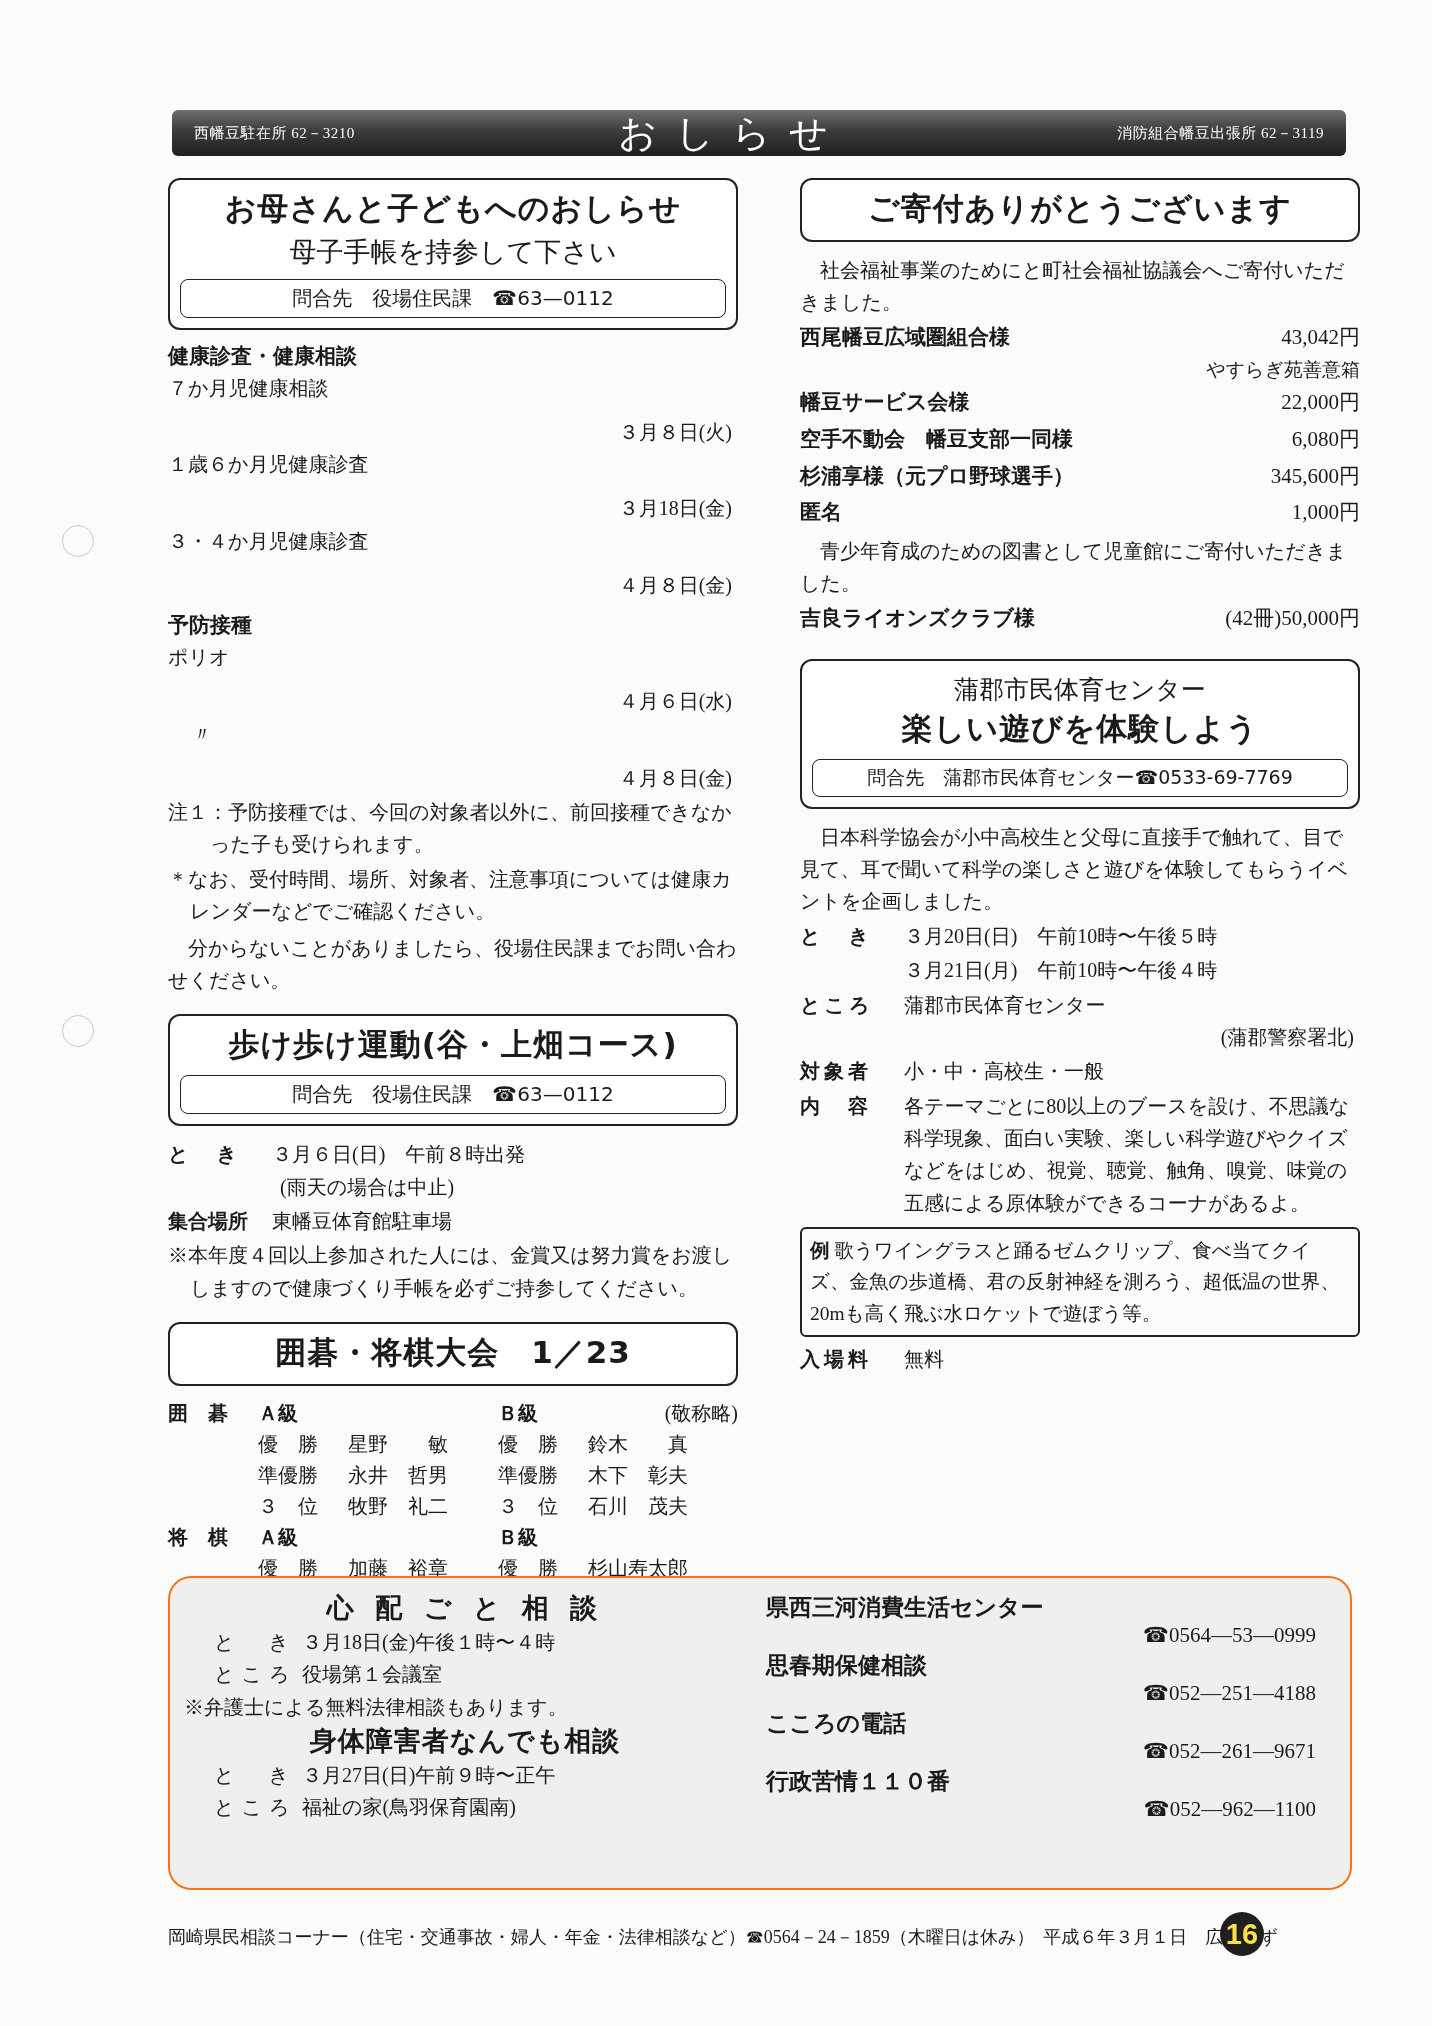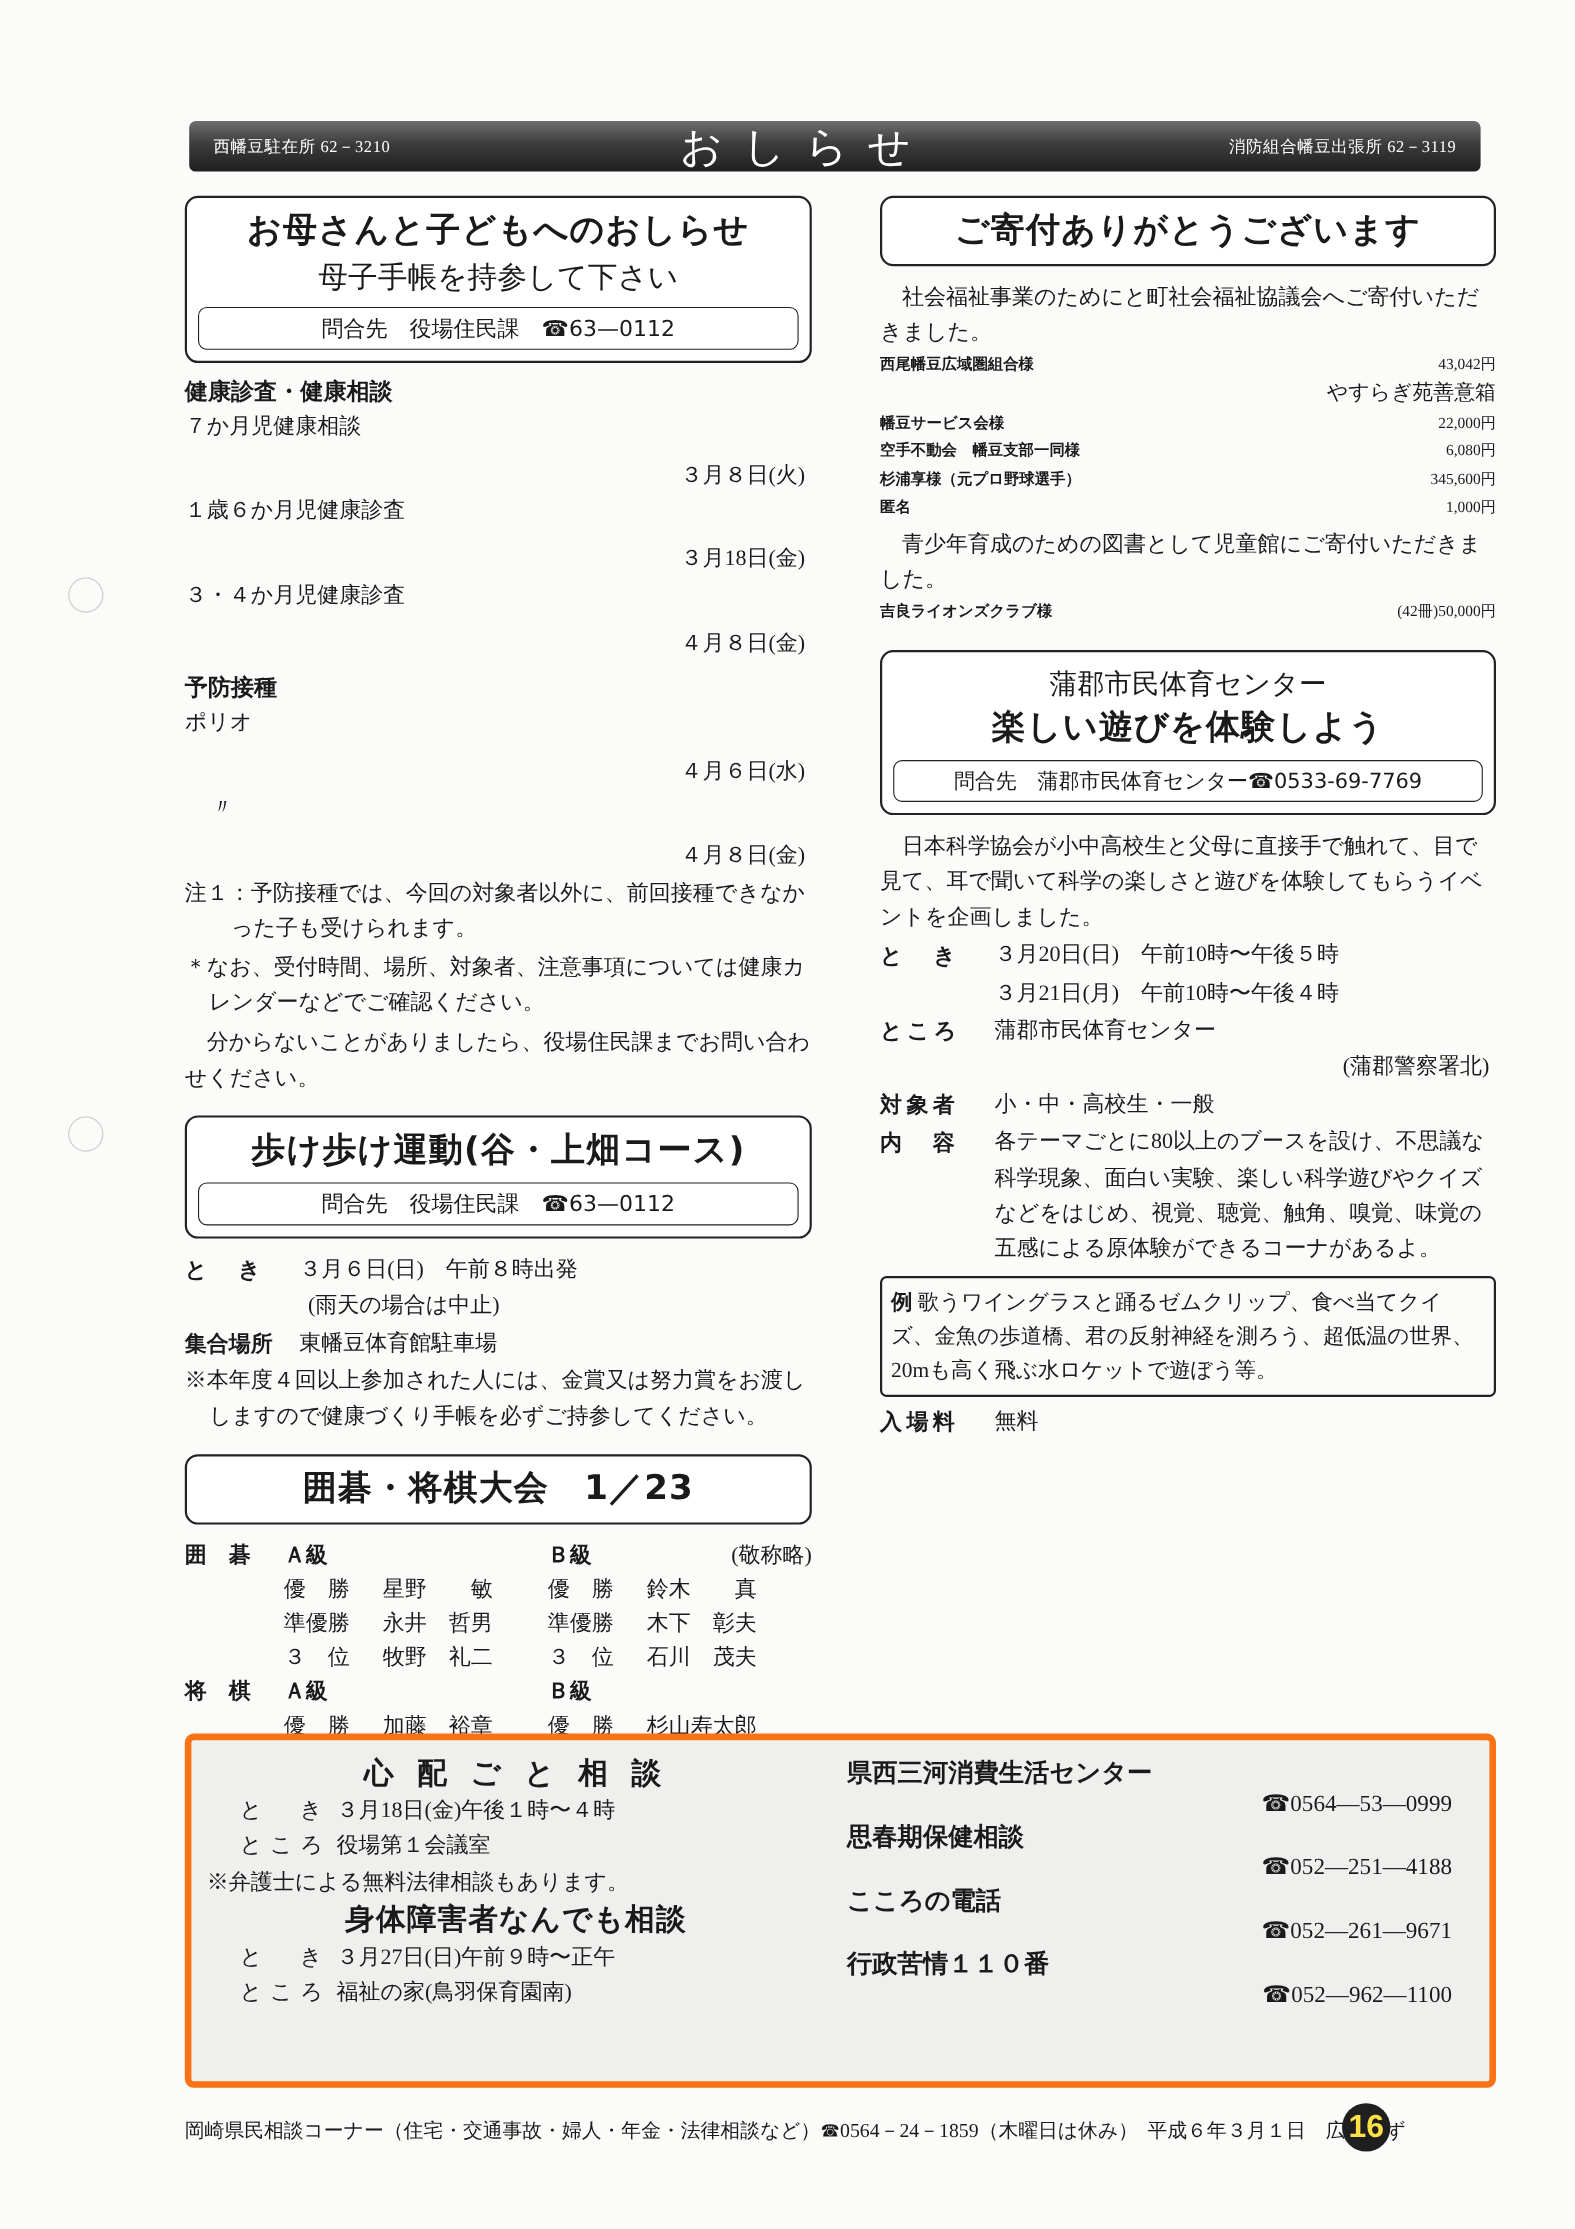--- a/index.html
+++ b/index.html
@@ -55,40 +55,40 @@
   .para{font-size:20px;line-height:1.62;text-indent:1em;margin-top:4px;}
   .hang{font-size:20px;line-height:1.62;padding-left:2.1em;text-indent:-2.1em;margin-top:2px;}
   .hang2{font-size:20px;line-height:1.62;padding-left:1.1em;text-indent:-1.1em;margin-top:2px;}
 
   .kv{display:flex;font-size:20px;line-height:1.62;margin-top:2px;}
   .kv .k{width:5.2em;flex:0 0 auto;letter-spacing:0.35em;}
   .kv .v{flex:1 1 auto;}
   .kv .k.b{font-weight:bold;font-family:"DejaVu Sans","Liberation Sans",sans-serif;letter-spacing:0.2em;}
 
   
-  .drow{display:flex;justify-content:space-between;align-items:baseline;font-size:14px;line-height:1.75;}
+  .drow{display:flex;justify-content:space-between;align-items:baseline;font-size:21px;line-height:1.75;}
   .drow .nm{font-weight:bold;font-family:"DejaVu Sans","Liberation Sans",sans-serif;}
   .dsub{font-size:19px;text-align:right;line-height:1.5;}
 
   
   .tt{width:100%;border-collapse:collapse;font-size:20px;}
   .tt td{padding:2px 0;white-space:nowrap;}
   .tt .hd{font-weight:bold;font-family:"DejaVu Sans","Liberation Sans",sans-serif;}
 
   
   .exbox{
     border:2px solid #222;border-radius:6px;padding:6px 8px 6px 8px;margin-top:8px;
     font-size:19.5px;line-height:1.6;
   }
   .exbox .lead{font-weight:bold;font-family:"DejaVu Sans","Liberation Sans",sans-serif;}
 
   
   .panel{
     position:absolute;left:168px;top:1576px;width:1180px;height:310px;
-    background:#efefed;border:6px solid #f97316;border-radius:8px;
+    background:#efefed;border:2px solid #f97316;border-radius:23px;
     display:flex;
   }
   .panel .left{width:590px;padding:12px 14px 0 14px;box-sizing:border-box;}
   .panel .right{flex:1;padding:14px 14px 0 6px;box-sizing:border-box;}
   .pt{font-size:27px;font-weight:bold;text-align:center;letter-spacing:6px;
     font-family:"DejaVu Sans","Liberation Sans",sans-serif;}
   .pl{font-size:20px;line-height:1.62;}
   .pl .k{display:inline-block;width:4.4em;letter-spacing:0.35em;}
   .pnote{font-size:20px;line-height:1.6;}
   .rrow{margin-bottom:2px;}

